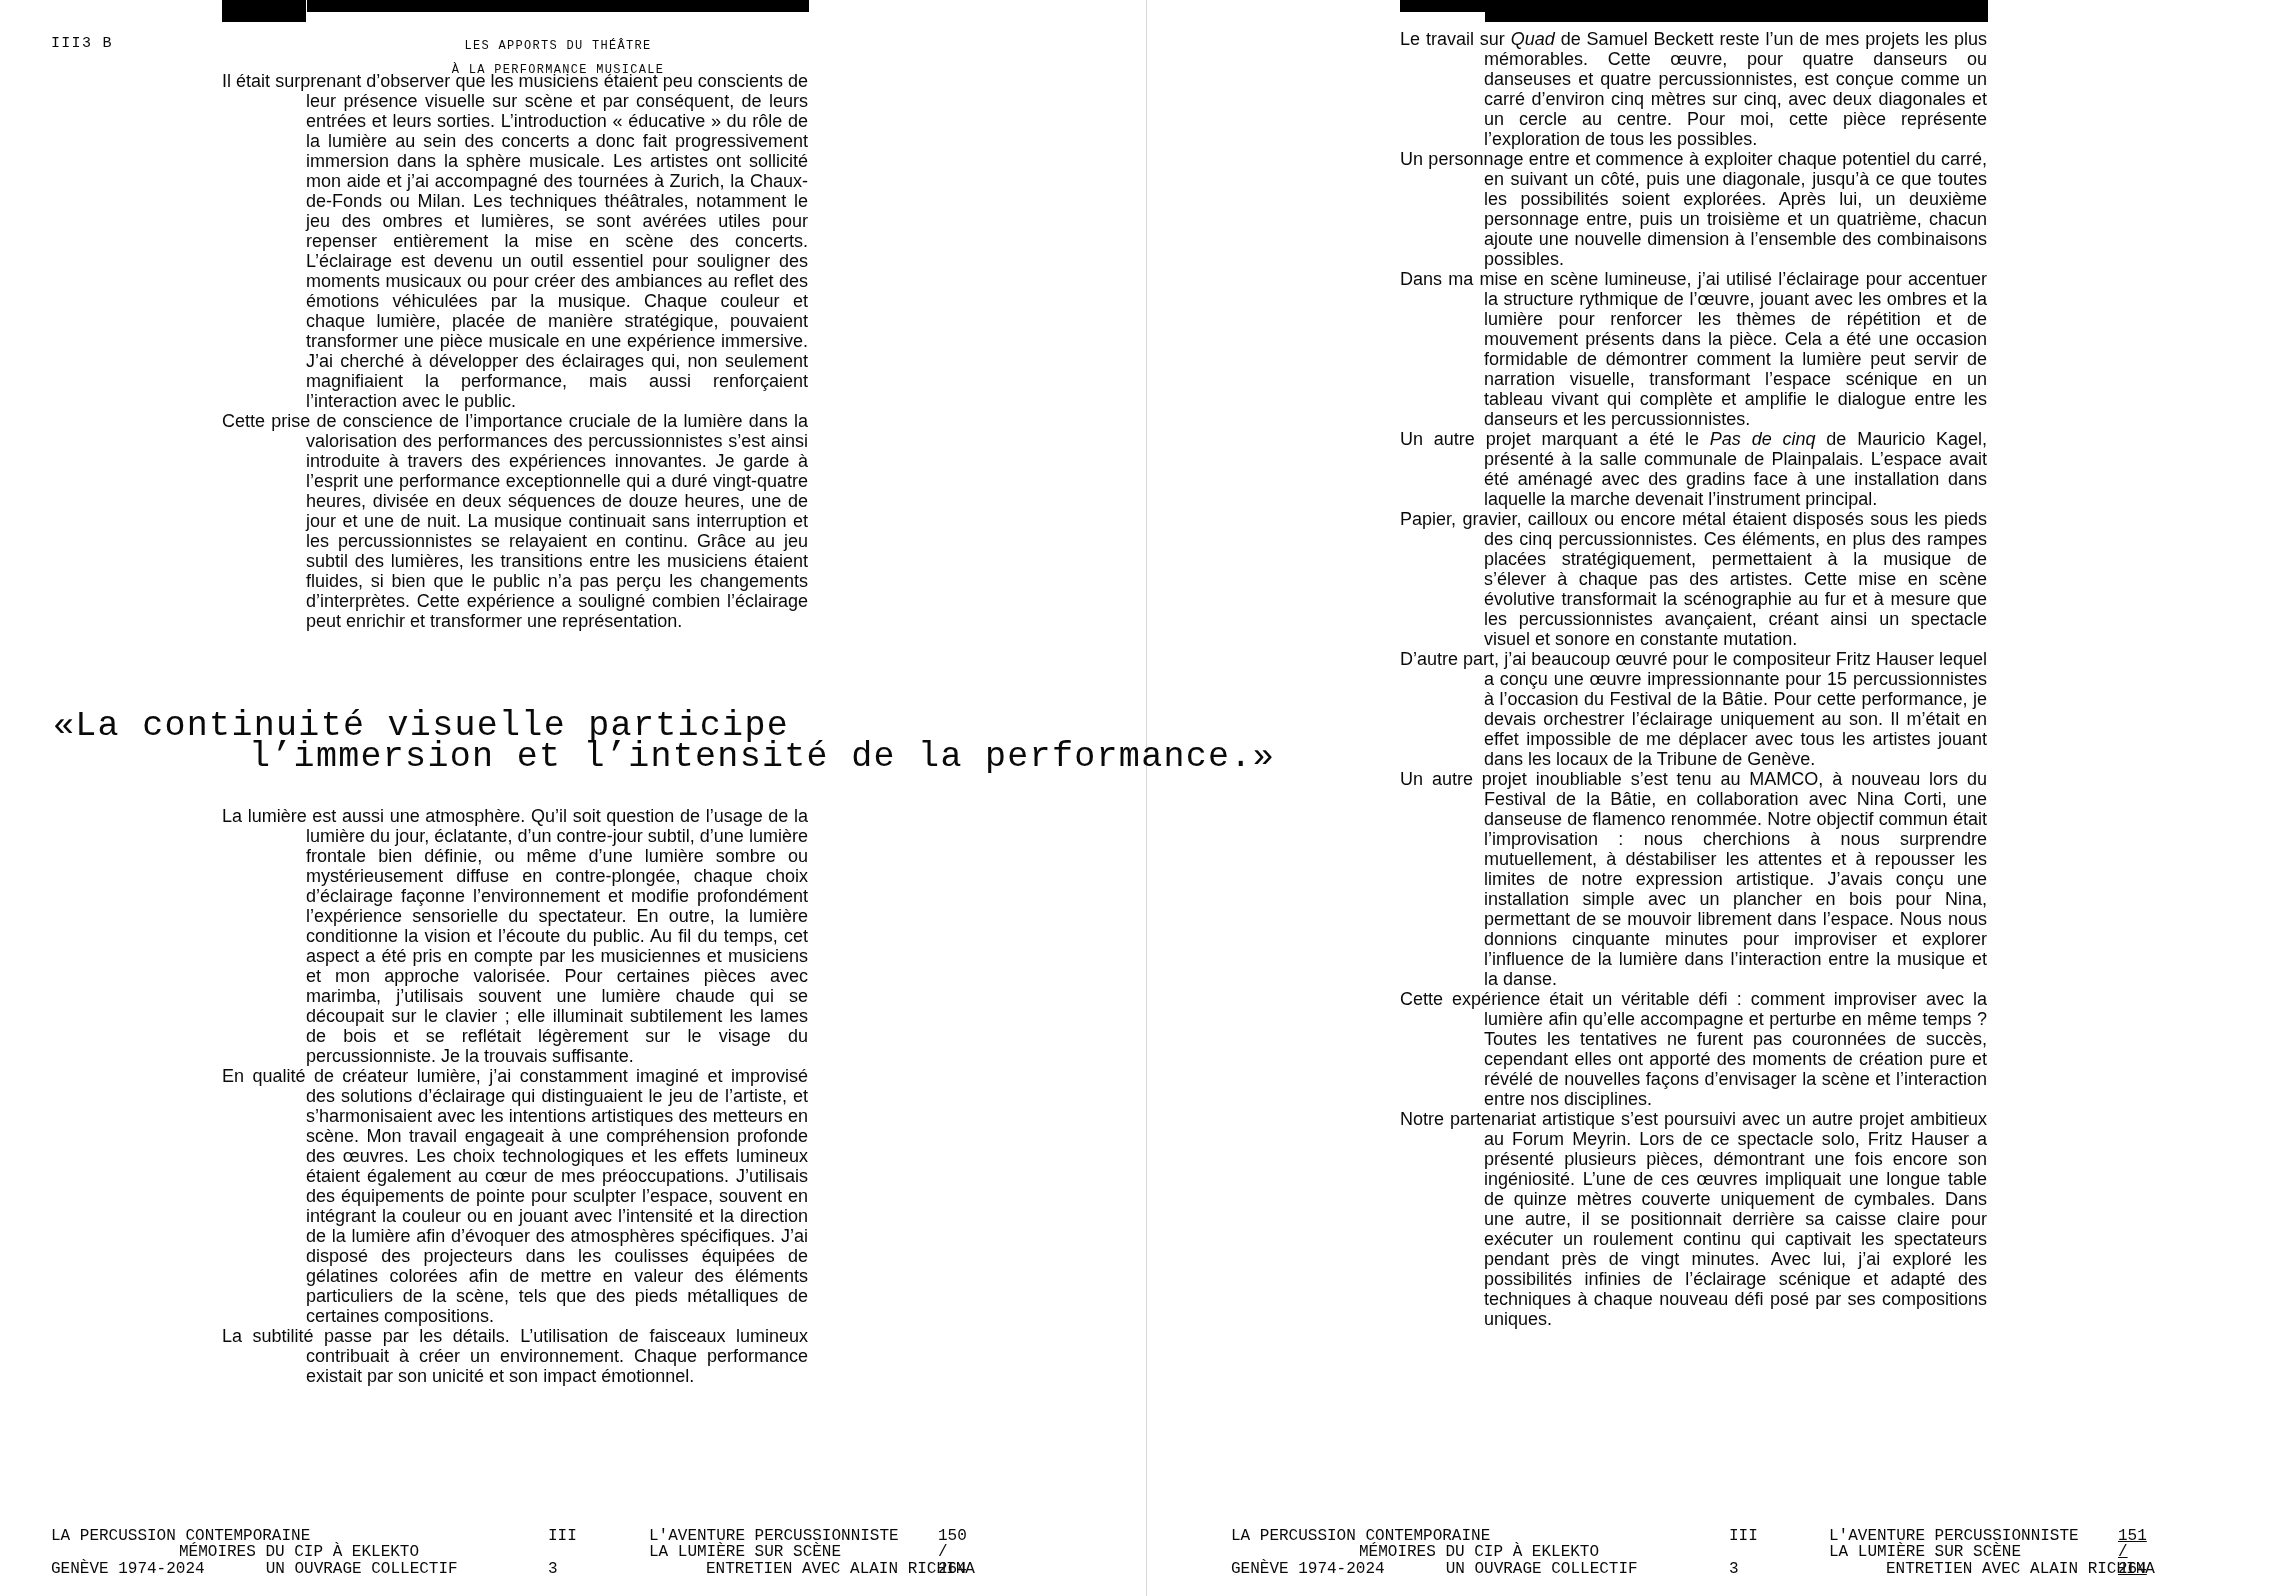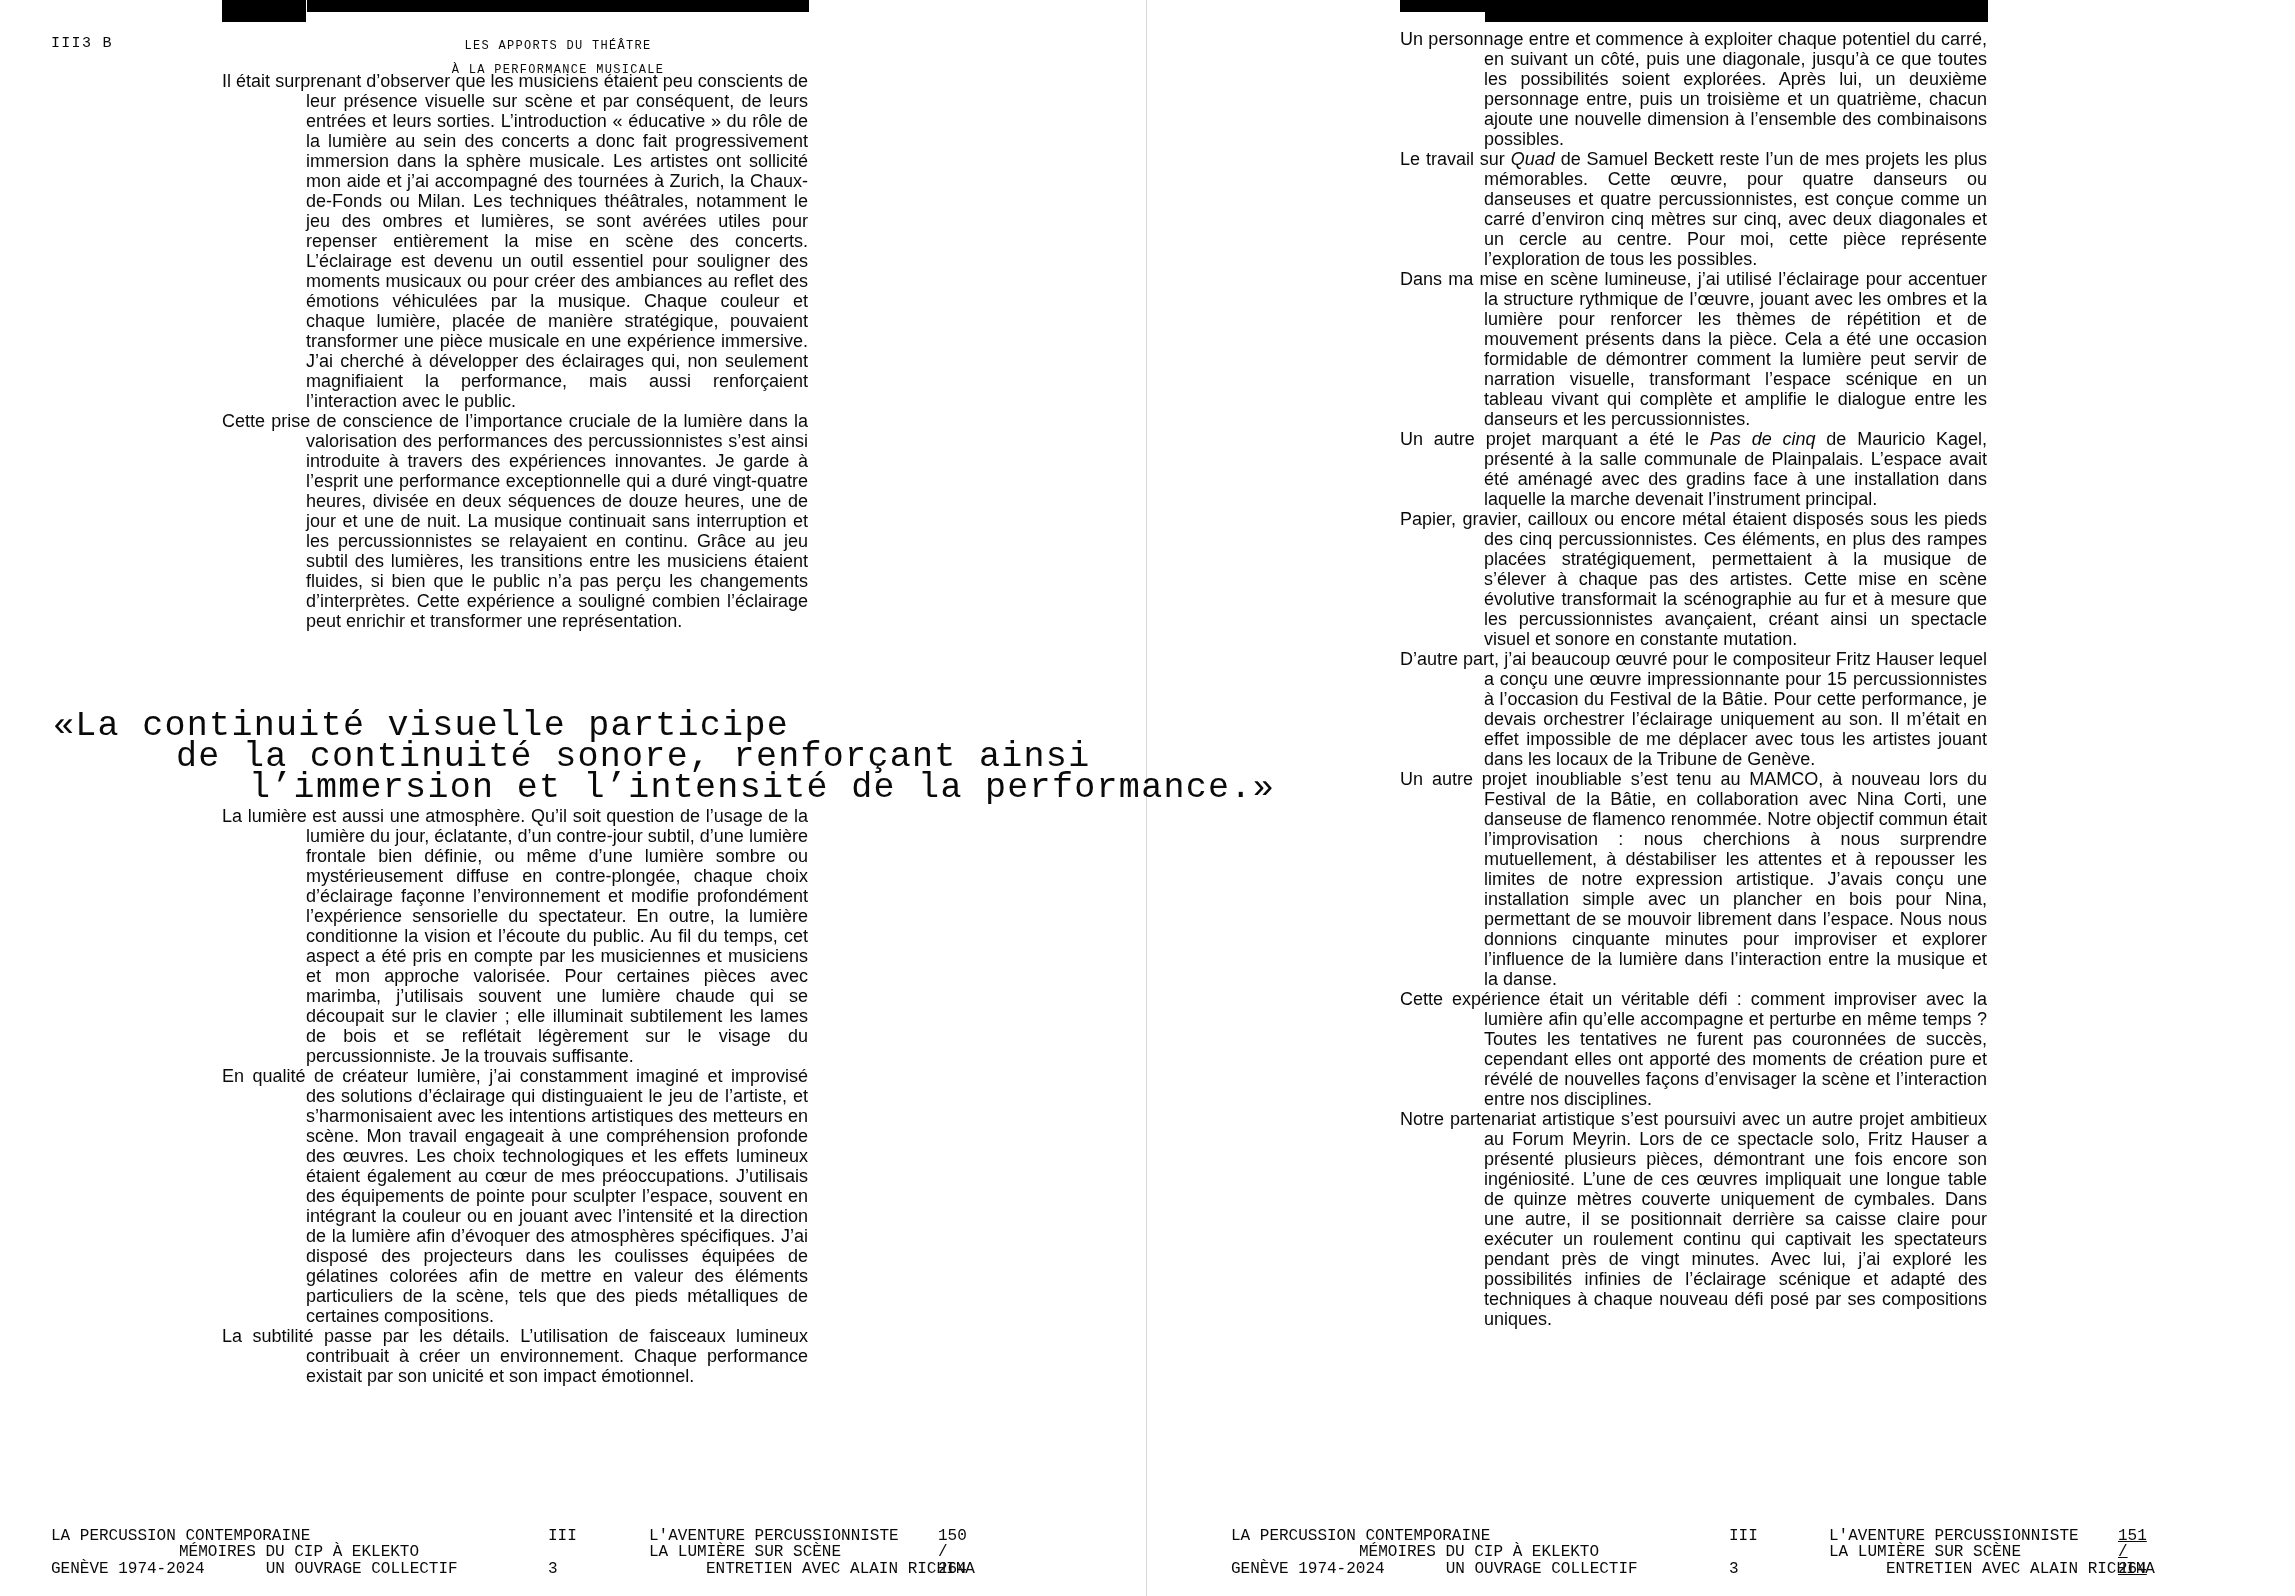--- a/index.html
+++ b/index.html
@@ -77,35 +77,34 @@
     <div>À LA PERFORMANCE MUSICALE</div>
   </div>
 
   <div class="column" id="col-left-top">
       <p><span>Il était surprenant d’observer que les musiciens étaient peu conscients de leur présence visuelle sur scène et par conséquent, de leurs entrées et leurs sorties. L’introduction « éducative » du rôle de la lumière au sein des concerts a donc fait progressivement immersion dans la sphère musicale. Les artistes ont sollicité mon aide et j’ai accompagné des tournées à Zurich, la Chaux-de-Fonds ou Milan. Les techniques théâtrales, notamment le jeu des ombres et lumières, se sont avérées utiles pour repenser entièrement la mise en scène des concerts. L’éclairage est devenu un outil essentiel pour souligner des moments musicaux ou pour créer des ambiances au reflet des émotions véhiculées par la musique. Chaque couleur et chaque lumière, placée de manière stratégique, pouvaient transformer une pièce musicale en une expérience immersive. J’ai cherché à développer des éclairages qui, non seulement magnifiaient la performance, mais aussi renforçaient l’interaction avec le public.</span></p>
       <p><span>Cette prise de conscience de l’importance cruciale de la lumière dans la valorisation des performances des percussionnistes s’est ainsi introduite à travers des expériences innovantes. Je garde à l’esprit une performance exceptionnelle qui a duré vingt-quatre heures, divisée en deux séquences de douze heures, une de jour et une de nuit. La musique continuait sans interruption et les percussionnistes se relayaient en continu. Grâce au jeu subtil des lumières, les transitions entre les musiciens étaient fluides, si bien que le public n’a pas perçu les changements d’interprètes. Cette expérience a souligné combien l’éclairage peut enrichir et transformer une représentation.</span></p>
     </div>
 
   <div class="pullquote mono">
     <span class="q-line q1">«La continuité visuelle participe</span>
-    <span class="q-line q2">de la continuité sonore, renforçant ainsi</span>
     <span class="q-line q3">l’immersion et l’intensité de la performance.»</span>
   </div>
 
   <div class="column" id="col-left-bottom">
       <p><span>La lumière est aussi une atmosphère. Qu’il soit question de l’usage de la lumière du jour, éclatante, d’un contre-jour subtil, d’une lumière frontale bien définie, ou même d’une lumière sombre ou mystérieusement diffuse en contre-plongée, chaque choix d’éclairage façonne l’environnement et modifie profondément l’expérience sensorielle du spectateur. En outre, la lumière conditionne la vision et l’écoute du public. Au fil du temps, cet aspect a été pris en compte par les musiciennes et musiciens et mon approche valorisée. Pour certaines pièces avec marimba, j’utilisais souvent une lumière chaude qui se découpait sur le clavier ; elle illuminait subtilement les lames de bois et se reflétait légèrement sur le visage du percussionniste. Je la trouvais suffisante.</span></p>
       <p><span>En qualité de créateur lumière, j’ai constamment imaginé et improvisé des solutions d’éclairage qui distinguaient le jeu de l’artiste, et s’harmonisaient avec les intentions artistiques des metteurs en scène. Mon travail engageait à une compréhension profonde des œuvres. Les choix technologiques et les effets lumineux étaient également au cœur de mes préoccupations. J’utilisais des équipements de pointe pour sculpter l’espace, souvent en intégrant la couleur ou en jouant avec l’intensité et la direction de la lumière afin d’évoquer des atmosphères spécifiques. J’ai disposé des projecteurs dans les coulisses équipées de gélatines colorées afin de mettre en valeur des éléments particuliers de la scène, tels que des pieds métalliques de certaines compositions.</span></p>
       <p><span>La subtilité passe par les détails. L’utilisation de faisceaux lumineux contribuait à créer un environnement. Chaque performance existait par son unicité et son impact émotionnel.</span></p>
     </div>
 </div>
 
 <div>
   <div class="column" id="col-right">
+      <p><span>Le travail sur </span><em>Quad</em><span> de Samuel Beckett reste l’un de mes projets les plus mémorables. Cette œuvre, pour quatre danseurs ou danseuses et quatre percussionnistes, est conçue comme un carré d’environ cinq mètres sur cinq, avec deux diagonales et un cercle au centre. Pour moi, cette pièce représente l’exploration de tous les possibles.</span></p>
       <p><span>Un personnage entre et commence à exploiter chaque potentiel du carré, en suivant un côté, puis une diagonale, jusqu’à ce que toutes les possibilités soient explorées. Après lui, un deuxième personnage entre, puis un troisième et un quatrième, chacun ajoute une nouvelle dimension à l’ensemble des combinaisons possibles.</span></p>
-      <p><span>Le travail sur </span><em>Quad</em><span> de Samuel Beckett reste l’un de mes projets les plus mémorables. Cette œuvre, pour quatre danseurs ou danseuses et quatre percussionnistes, est conçue comme un carré d’environ cinq mètres sur cinq, avec deux diagonales et un cercle au centre. Pour moi, cette pièce représente l’exploration de tous les possibles.</span></p>
       <p><span>Dans ma mise en scène lumineuse, j’ai utilisé l’éclairage pour accentuer la structure rythmique de l’œuvre, jouant avec les ombres et la lumière pour renforcer les thèmes de répétition et de mouvement présents dans la pièce. Cela a été une occasion formidable de démontrer comment la lumière peut servir de narration visuelle, transformant l’espace scénique en un tableau vivant qui complète et amplifie le dialogue entre les danseurs et les percussionnistes.</span></p>
       <p><span>Un autre projet marquant a été le </span><em>Pas de cinq</em><span> de Mauricio Kagel, présenté à la salle communale de Plainpalais. L’espace avait été aménagé avec des gradins face à une installation dans laquelle la marche devenait l’instrument principal.</span></p>
       <p><span>Papier, gravier, cailloux ou encore métal étaient disposés sous les pieds des cinq percussionnistes. Ces éléments, en plus des rampes placées stratégiquement, permettaient à la musique de s’élever à chaque pas des artistes. Cette mise en scène évolutive transformait la scénographie au fur et à mesure que les percussionnistes avançaient, créant ainsi un spectacle visuel et sonore en constante mutation.</span></p>
       <p><span>D’autre part, j’ai beaucoup œuvré pour le compositeur Fritz Hauser lequel a conçu une œuvre impressionnante pour 15 percussionnistes à l’occasion du Festival de la Bâtie. Pour cette performance, je devais orchestrer l’éclairage uniquement au son. Il m’était en effet impossible de me déplacer avec tous les artistes jouant dans les locaux de la Tribune de Genève.</span></p>
       <p><span>Un autre projet inoubliable s’est tenu au MAMCO, à nouveau lors du Festival de la Bâtie, en collaboration avec Nina Corti, une danseuse de flamenco renommée. Notre objectif commun était l’improvisation : nous cherchions à nous surprendre mutuellement, à déstabiliser les attentes et à repousser les limites de notre expression artistique. J’avais conçu une installation simple avec un plancher en bois pour Nina, permettant de se mouvoir librement dans l’espace. Nous nous donnions cinquante minutes pour improviser et explorer l’influence de la lumière dans l’interaction entre la musique et la danse.</span></p>
       <p><span>Cette expérience était un véritable défi : comment improviser avec la lumière afin qu’elle accompagne et perturbe en même temps ? Toutes les tentatives ne furent pas couronnées de succès, cependant elles ont apporté des moments de création pure et révélé de nouvelles façons d’envisager la scène et l’interaction entre nos disciplines.</span></p>
       <p><span>Notre partenariat artistique s’est poursuivi avec un autre projet ambitieux au Forum Meyrin. Lors de ce spectacle solo, Fritz Hauser a présenté plusieurs pièces, démontrant une fois encore son ingéniosité. L’une de ces œuvres impliquait une longue table de quinze mètres couverte uniquement de cymbales. Dans une autre, il se positionnait derrière sa caisse claire pour exécuter un roulement continu qui captivait les spectateurs pendant près de vingt minutes. Avec lui, j’ai exploré les possibilités infinies de l’éclairage scénique et adapté des techniques à chaque nouveau défi posé par ses compositions uniques.</span></p>
     </div>
 </div>
 

